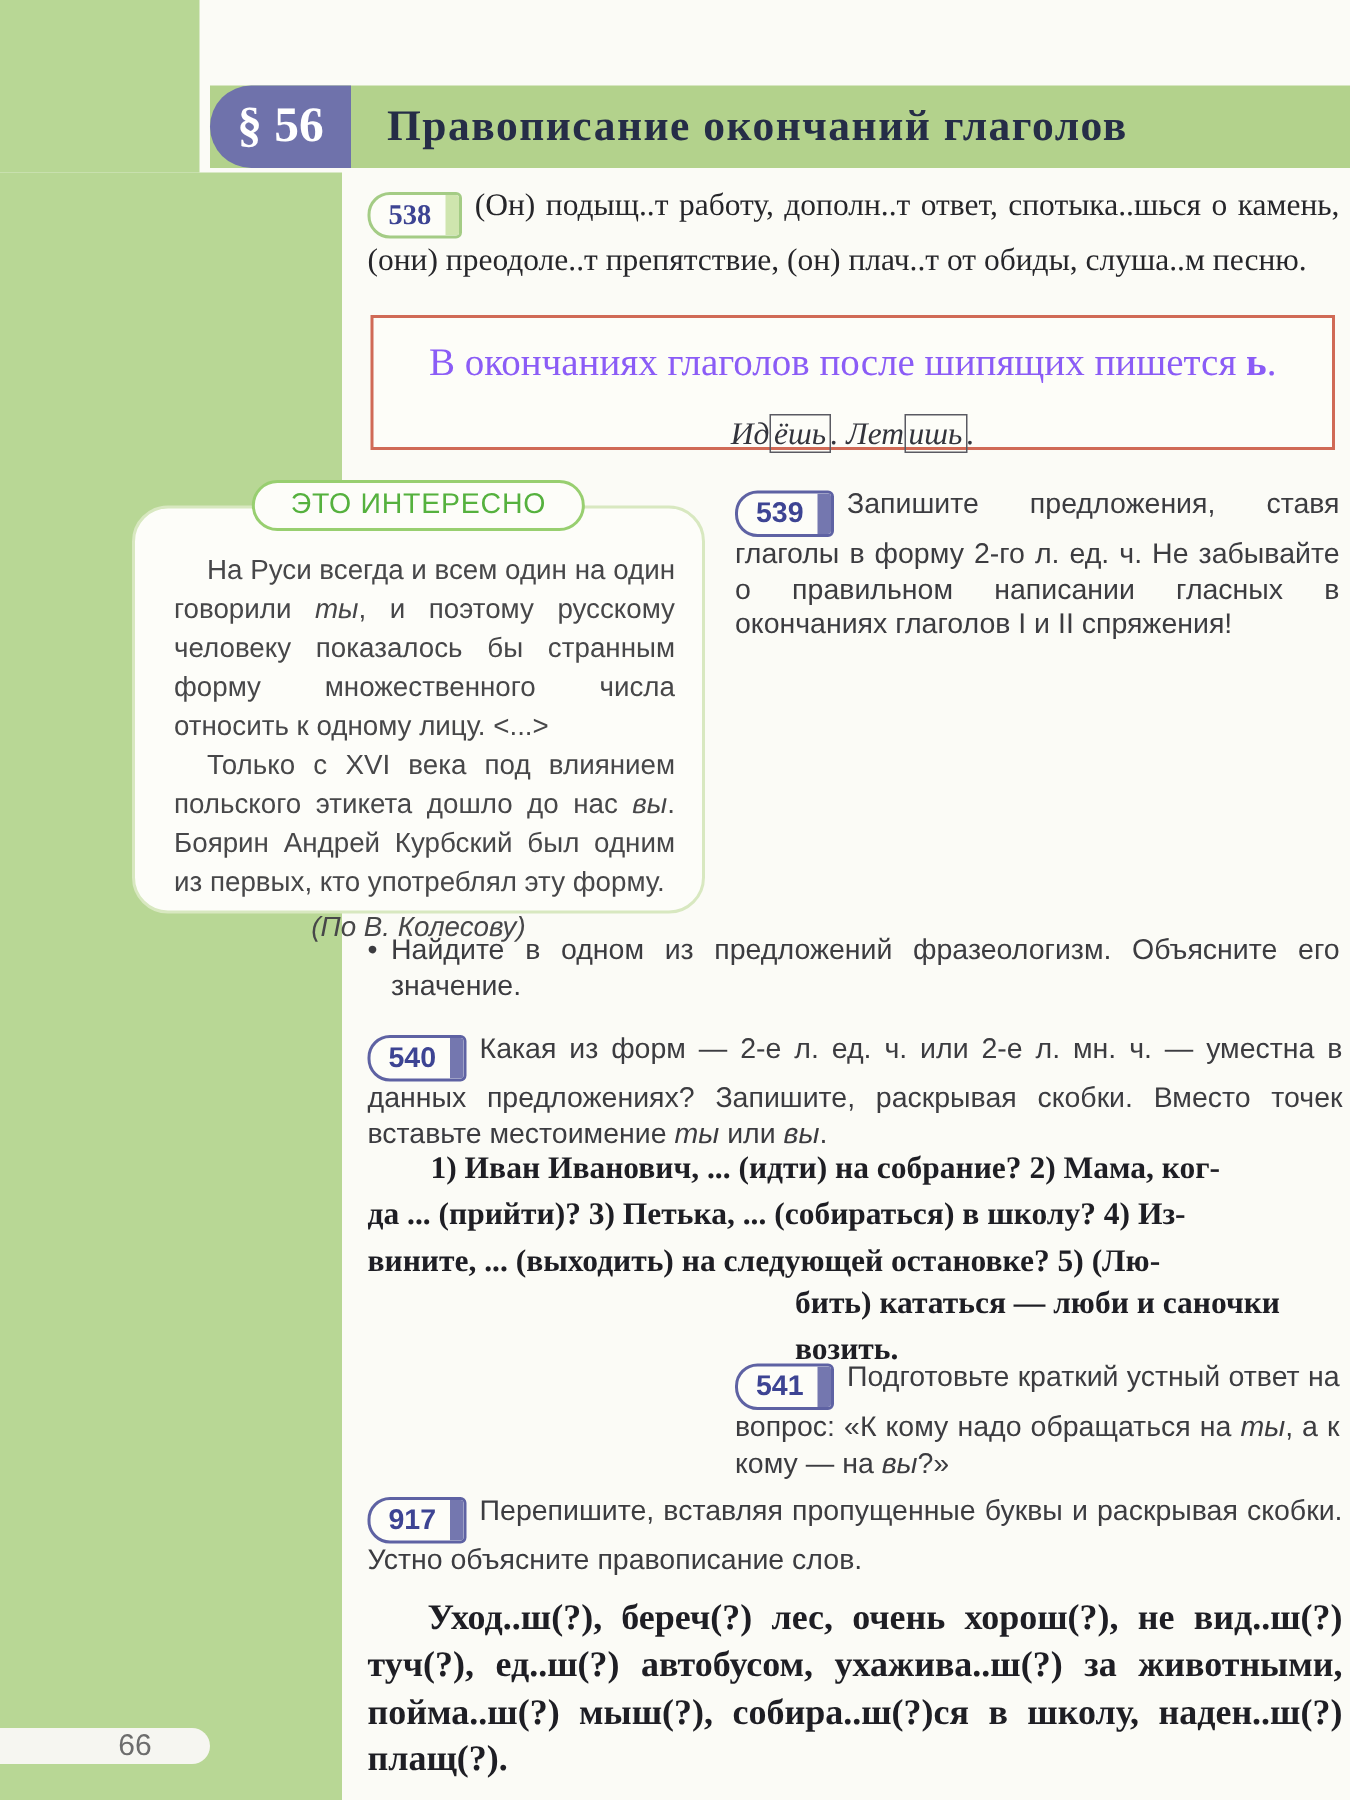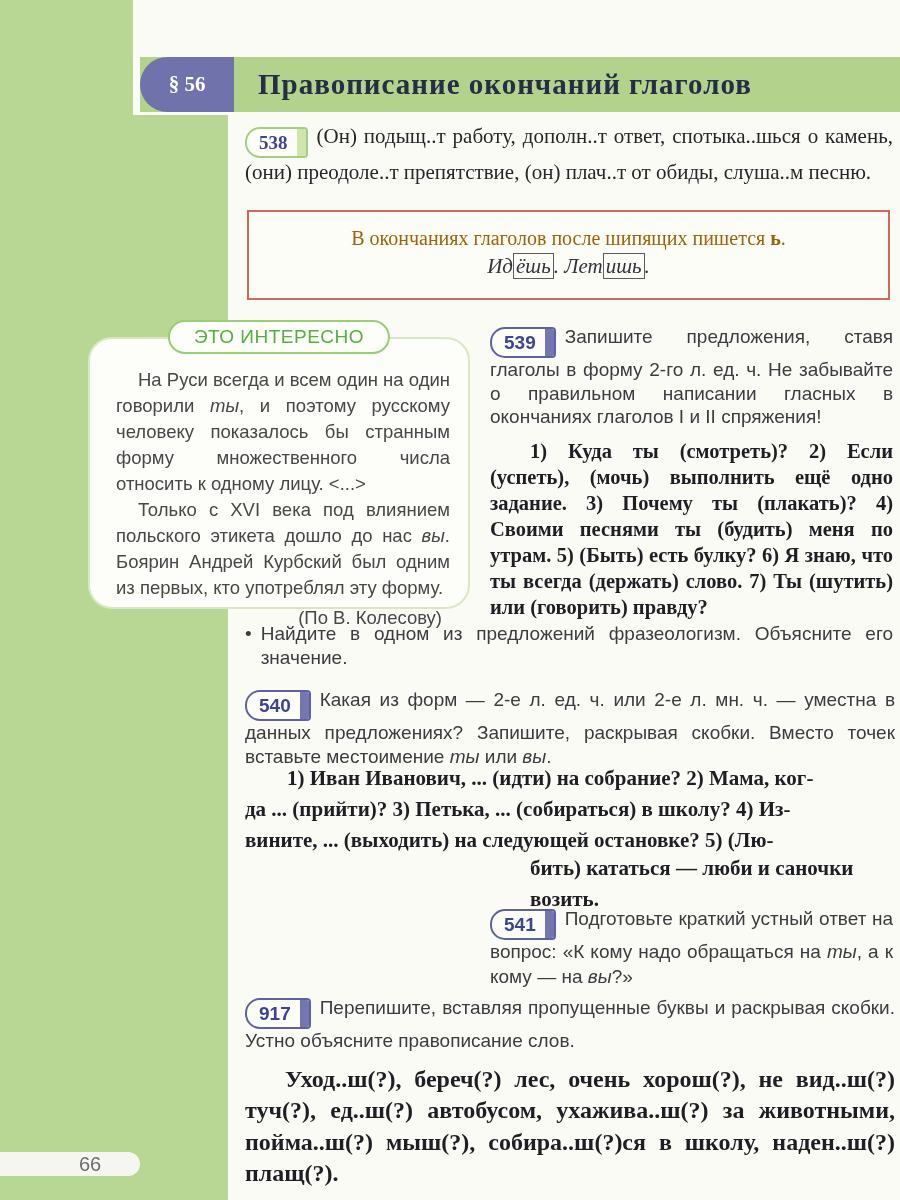--- a/index.html
+++ b/index.html
@@ -7,21 +7,21 @@
   .page{position:relative;width:900px;height:1200px;background:#fbfbf6;overflow:hidden;}
 
   
   .green-top-left{position:absolute;left:0;top:0;width:133px;height:115px;background:#b8d795;}
   .green-left{position:absolute;left:0;top:115px;width:228px;height:1085px;background:#b8d795;}
 
   
   .header-band{position:absolute;left:140px;top:57px;width:760px;height:55px;background:#b3d28c;}
   .para-badge{position:absolute;left:140px;top:57px;width:94px;height:55px;background:#6f72ab;
     border-radius:28px 0 0 28px;color:#ffffff;font-family:"Liberation Serif",serif;font-weight:bold;
-    font-size:21px;display:flex;align-items:center;justify-content:center;}
+    font-size:33px;display:flex;align-items:center;justify-content:center;}
   .title{position:absolute;left:258px;top:57px;height:50px;line-height:55px;margin:0;
     font-family:"Liberation Serif",serif;font-weight:bold;font-size:29px;color:#252d47;letter-spacing:1px;}
 
   
   .badge{display:inline-flex;align-items:stretch;height:27px;border:2px solid;border-radius:15px 4px 4px 15px;
     background:#fdfdf8;overflow:hidden;vertical-align:-6px;margin-right:9px;}
   .badge .num{padding:1px 9px 0 12px;font-weight:bold;font-size:19px;color:#3d4493;line-height:25px;}
   .badge .tab{width:9px;}
   .badge.green{border-color:#a4cc85;}.badge.green .tab{background:#cfe5ae;}
   .badge.blue{border-color:#5e62a3;}.badge.blue .tab{background:#7477af;}
@@ -30,33 +30,33 @@
     text-align:justify;margin:0;}
   .serif-bold{font-family:"Liberation Serif",serif;font-weight:bold;font-size:20.5px;line-height:26px;
     color:#1e1e24;text-align:justify;margin:0;}
   .instr{font-size:19px;line-height:23.5px;color:#3c3c40;text-align:justify;margin:0;}
 
   .abs{position:absolute;}
 
   
   .rule-box{position:absolute;left:247px;top:210px;width:643px;height:90px;border:2px solid #d06a56;
     box-sizing:border-box;text-align:center;background:#fdfdf8;}
-  .rule-line1{font-family:"Liberation Serif",serif;font-size:20px;color:#a16207;margin-top:15px;}
-  .rule-line2{font-family:"Liberation Serif",serif;font-style:italic;font-size:21px;color:#33343c;margin-top:4px;}
+  .rule-line1{font-family:"Liberation Serif",serif;font-size:26px;color:#8b5cf6;margin-top:15px;}
+  .rule-line2{font-family:"Liberation Serif",serif;font-style:italic;font-size:21px;color:#33343c;margin-top:20px;}
   .boxed{border:1px solid #5a5a62;padding:0 2px;}
 
   
   .side-box{position:absolute;left:88px;width:382px;background:#fdfdf9;border:2px solid #d8e8c0;
     border-radius:24px;box-sizing:border-box;}
   .side-tab{position:absolute;top:-19px;left:50%;transform:translateX(-50%);background:#fdfdf9;
     border:2px solid #98cf70;border-radius:18px;padding:4px 24px;color:#55b13e;font-weight:normal;
     font-size:19px;white-space:nowrap;letter-spacing:0.5px;}
   .side-content{padding:28px 18px 12px 26px;}
   .side-content p{font-size:18.5px;line-height:26px;color:#474749;text-align:justify;text-indent:22px;margin:0;}
-  .attribution{text-align:right;font-size:18.5px;color:#474749;margin:6px 8px 0 0;}
+  .attribution{font-style:italic;text-align:center;font-size:18.5px;color:#474749;margin:6px 8px 0 0;}
   .culture-line{font-size:19px;line-height:27px;color:#454547;margin:0;}
 
   .bullet-item{display:flex;}
   .bullet-dot{margin-right:9px;font-size:19px;color:#3c3c40;}
 
   .pg-line{position:absolute;font-family:"Liberation Serif",serif;font-weight:bold;font-size:21px;
     color:#1e1e24;white-space:nowrap;}
 
   .page-pill{position:absolute;left:0;top:1152px;width:140px;height:24px;background:#f6f6f1;
     border-radius:0 17px 17px 0;display:flex;align-items:center;justify-content:center;
@@ -93,21 +93,20 @@
       <p>Только с XVI века под влиянием польского этикета дошло до нас <i>вы</i>. Боярин Андрей Курбский был одним из первых, кто употреблял эту форму.</p>
       <div class="attribution">(По В. Колесову)</div>
     </div>
   </aside>
 
   <div class="abs" style="left:490px;top:325px;width:403px;">
     <p class="instr"><span class="badge blue">
           <span class="num">539</span>
           <span class="tab"></span>
         </span><span>Запишите предложения, ставя глаголы в форму 2-го л. ед. ч. Не забывайте о правильном написании гласных в окончаниях глаголов I и II спряжения!</span></p>
-    <p class="serif-bold" style="margin-top:9px;text-indent:40px;">1) Куда ты (смотреть)? 2) Если (успеть), (мочь) выполнить ещё одно задание. 3) Почему ты (плакать)? 4) Своими песнями ты (будить) меня по утрам. 5) (Быть) есть булку? 6) Я знаю, что ты всегда (держать) слово. 7) Ты (шутить) или (говорить) правду?</p>
   </div>
 
   <div class="bullet-item abs instr" style="left:245px;top:622px;width:648px;">
     <span class="bullet-dot">•</span>
     <span style="text-align:justify;">Найдите в одном из предложений фразеологизм. Объясните его значение.</span>
   </div>
 
   <p class="instr abs" style="left:245px;top:688px;width:650px;"><span class="badge blue">
         <span class="num">540</span>
         <span class="tab"></span>

